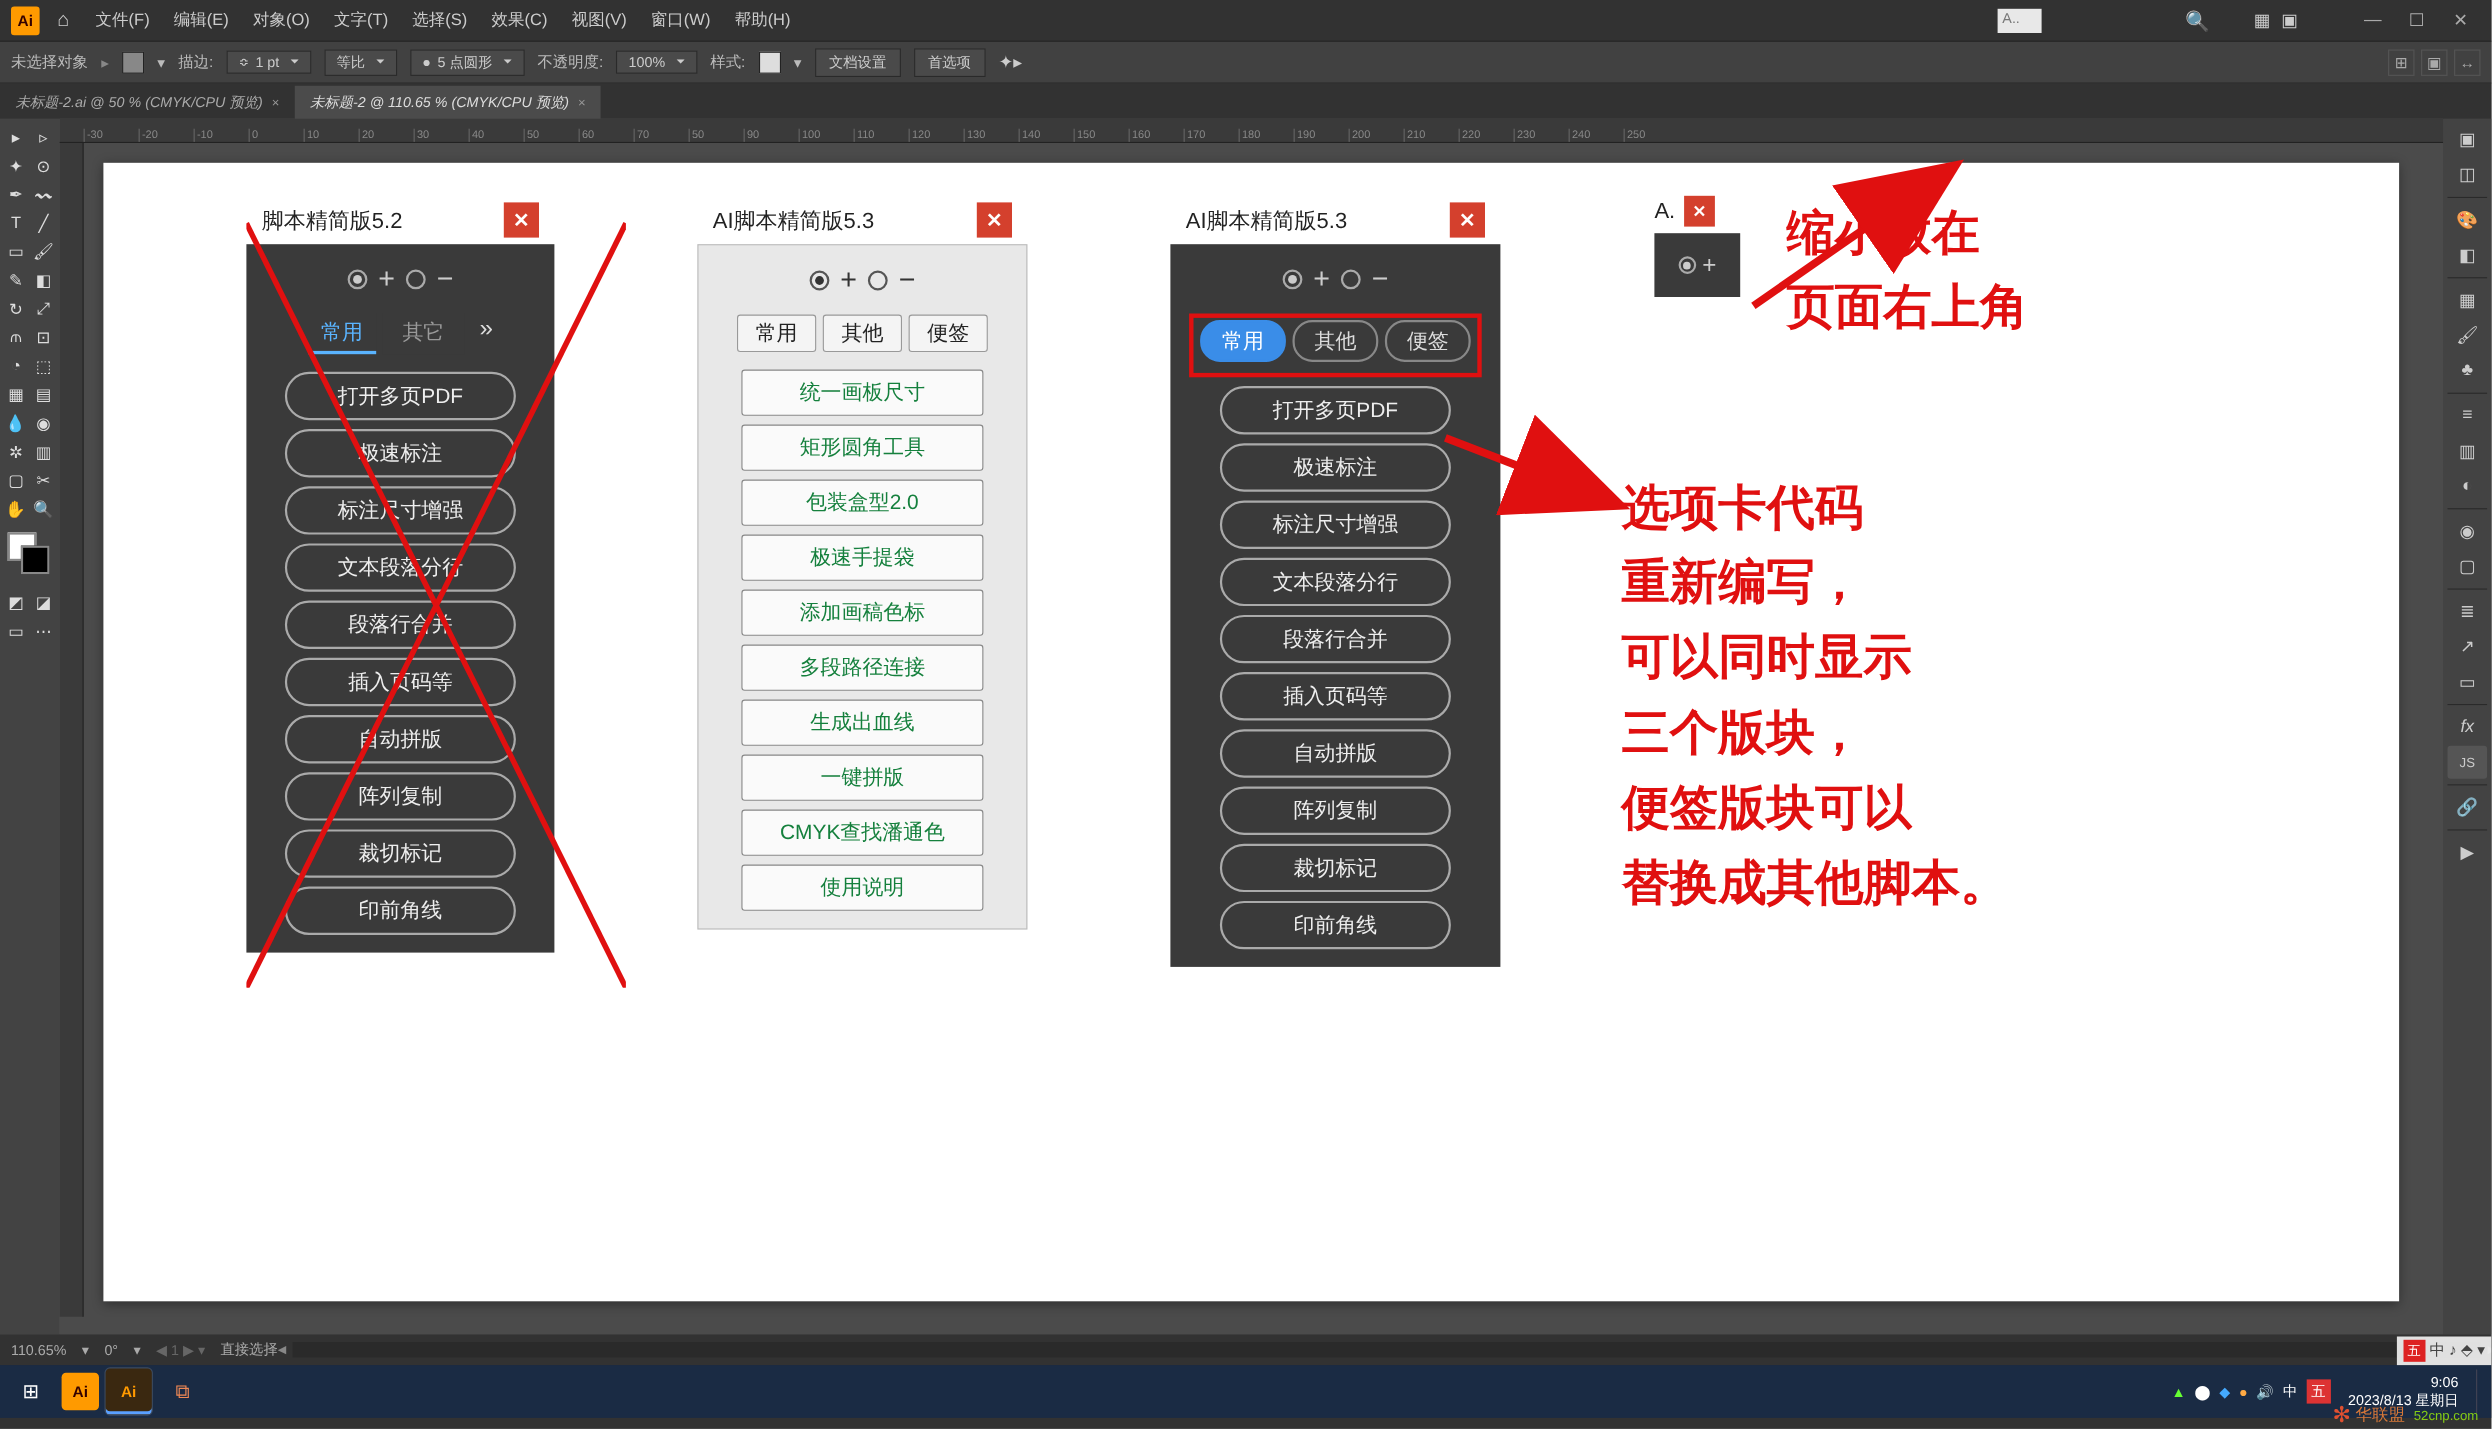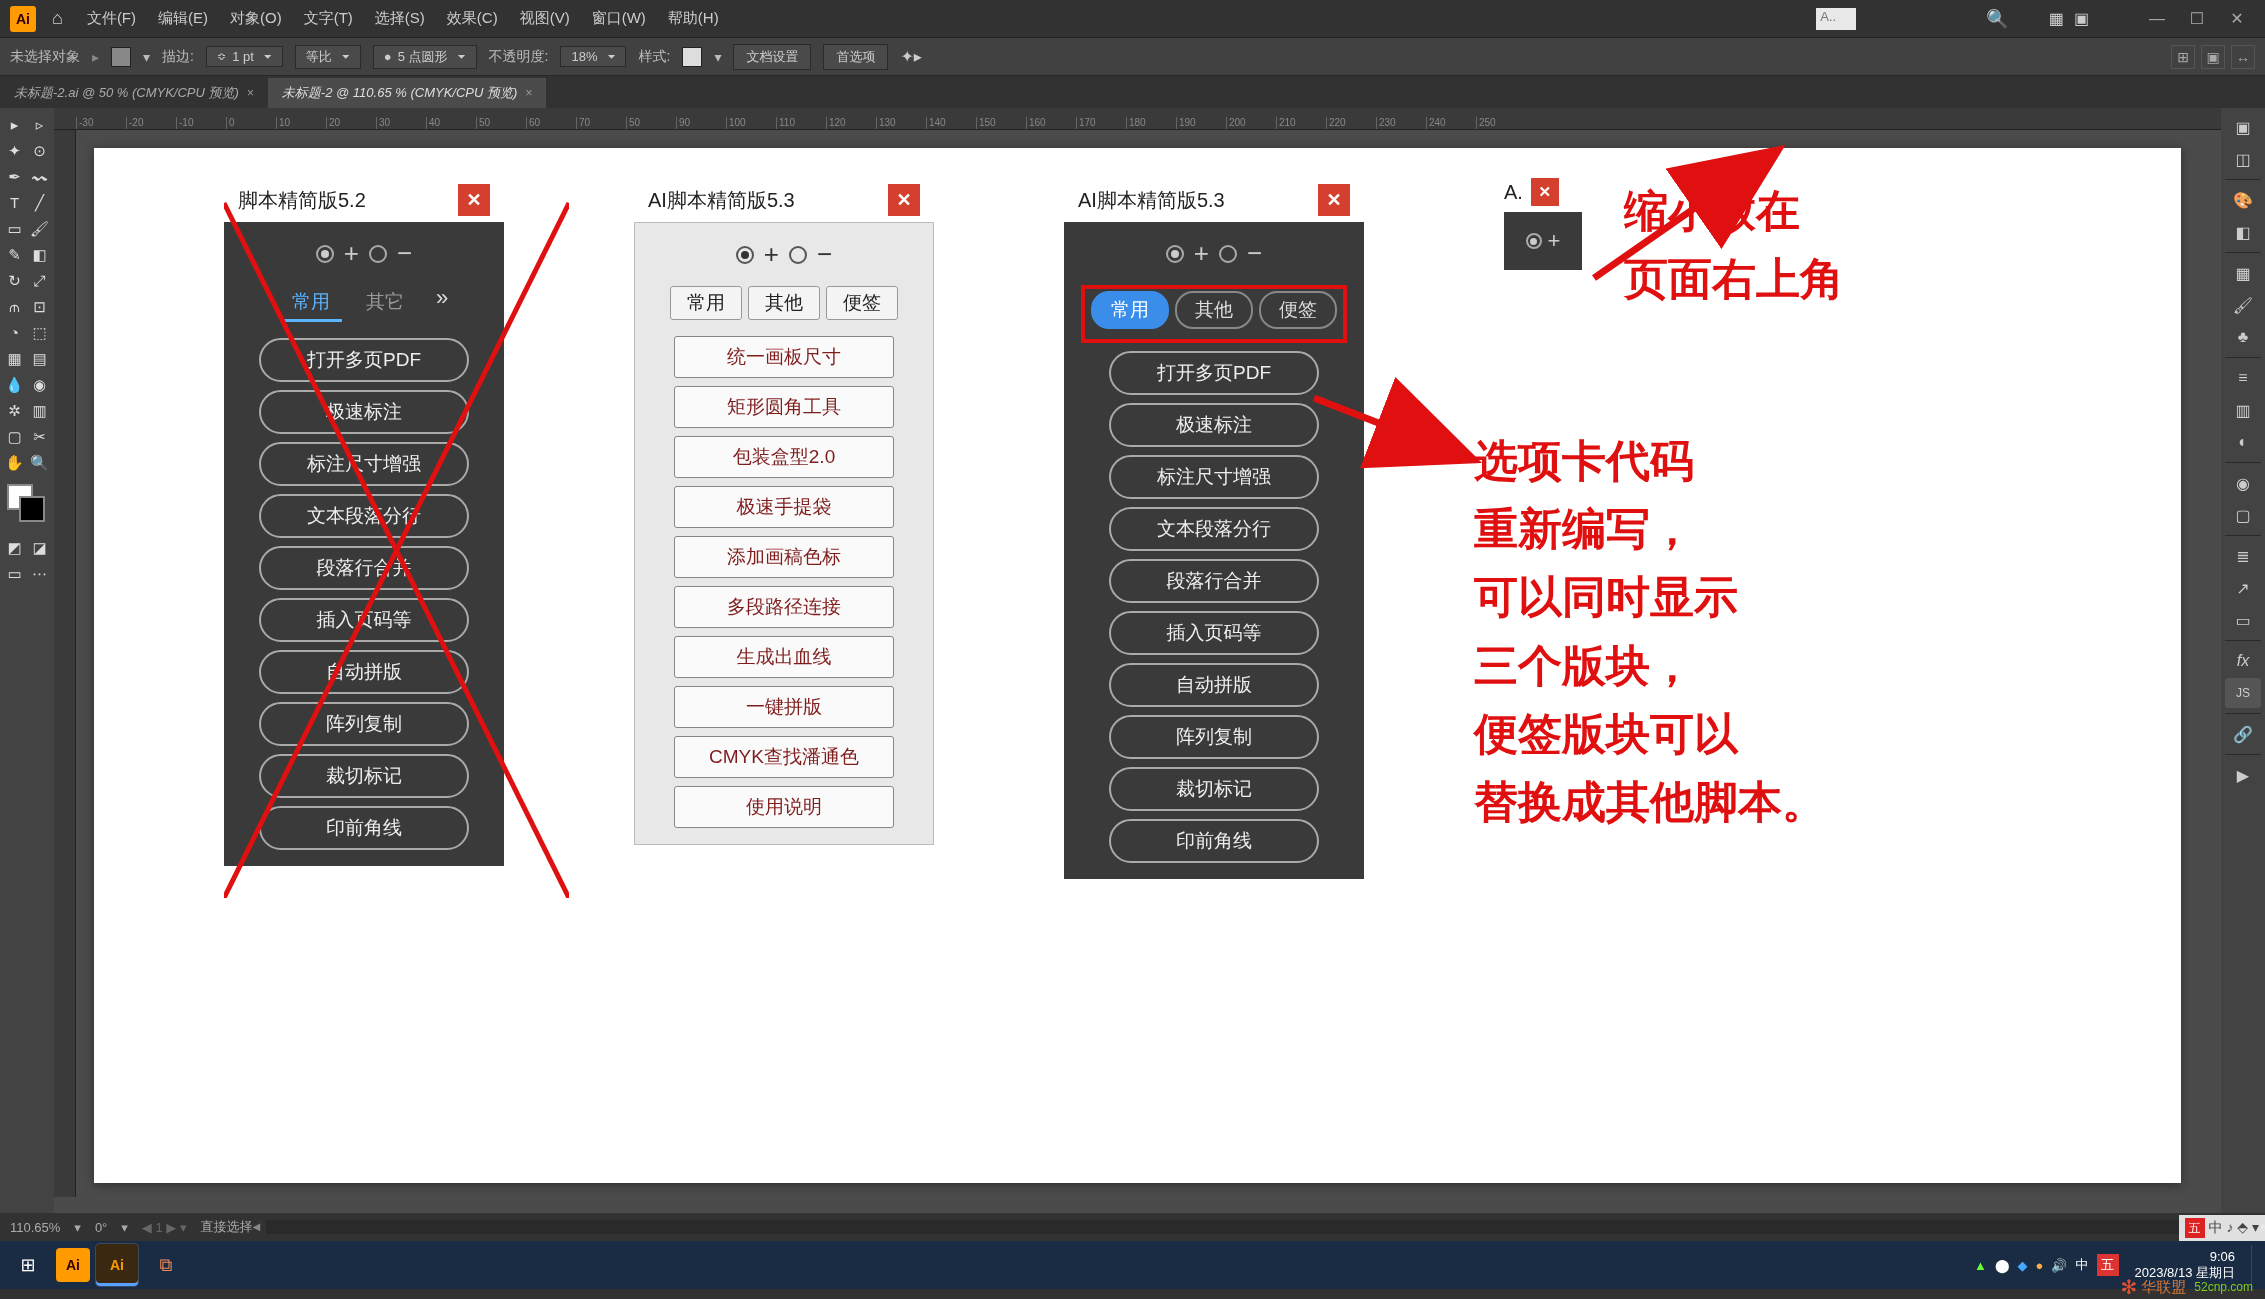--- a/index.html
+++ b/index.html
@@ -84,21 +84,21 @@
   .pal-light .pal-toolbar{color:#333;}
   .pal-light .pal-toolbar .radio{border-color:#555;}
   .pal-light .pal-toolbar .radio.on::after{background:#333;}
   .pal-tabs{display:flex;gap:6px;margin-bottom:8px;}
   .pal-tab{padding:4px 18px;border:2px solid #888;border-radius:18px;color:#ddd;font-size:19px;background:#3a3a3a;}
   .pal-light .pal-tab{border:1px solid #999;background:#f4f4f4;color:#222;border-radius:3px;padding:3px 16px;}
   .pal-tab.active-dark{color:#5ab4ff;border-bottom:3px solid #5ab4ff;border-radius:0;border-top:none;border-left:none;border-right:none;padding:4px 12px;}
   .pal-tab.active-blue{background:#3a8de8;border-color:#3a8de8;color:#fff;}
   .pal-tabs-chev{color:#ddd;font-size:22px;margin-left:8px;}
   .pal-btn{width:210px;padding:7px 0;text-align:center;border:2px solid #aaa;border-radius:22px;color:#eee;font-size:19px;background:transparent;}
-  .pal-light .pal-btn{background:#fafafa;border:1px solid #888;color:#7f1d1d;border-radius:3px;width:220px;padding:7px 0;}
+  .pal-light .pal-btn{background:#fafafa;border:1px solid #888;color:#15803d;border-radius:3px;width:220px;padding:7px 0;}
   .tabs-highlight{border:4px solid #e01010;padding:2px 6px;display:inline-flex;}
   
   
   .tiny-pal{position:absolute;left:1410px;top:30px;}
   .tiny-title{display:flex;align-items:center;gap:8px;}
   .tiny-title span{font-size:20px;color:#222;}
   .tiny-body{width:78px;height:58px;background:#3a3a3a;display:flex;align-items:center;justify-content:center;gap:6px;margin-top:6px;}
   .tiny-body .radio{width:16px;height:16px;border:2px solid #aaa;border-radius:50%;display:flex;align-items:center;justify-content:center;}
   .tiny-body .radio.on::after{content:"";width:7px;height:7px;background:#ccc;border-radius:50%;}
   .tiny-plus{color:#ccc;font-size:22px;}
@@ -158,21 +158,21 @@
   <div class="opt-sel">
       <span style="font-size:11px;">≎</span>
       <span>1 pt</span>
     </div>
   <div class="opt-sel">等比</div>
   <div class="opt-sel">
       <span>●</span>
       <span>5 点圆形</span>
     </div>
   <span>不透明度:</span>
-  <div class="opt-sel">18%</div>
+  <div class="opt-sel">100%</div>
   <span>样式:</span>
   <div class="opt-swatch" style="background:#ddd;"></div>
   <span>▾</span>
   <div class="opt-btn">文档设置</div>
   <div class="opt-btn">首选项</div>
   <span class="pref-icon">✦▸</span>
   <div class="opt-right">
     <div class="opt-square">⊞</div>
     <div class="opt-square">▣</div>
     <div class="opt-square">↔</div>

